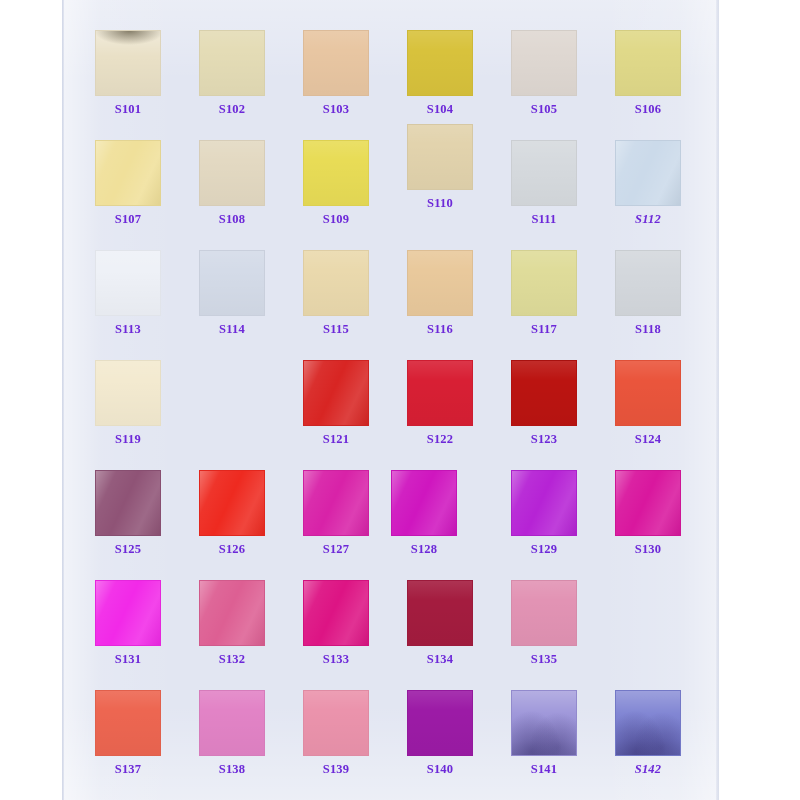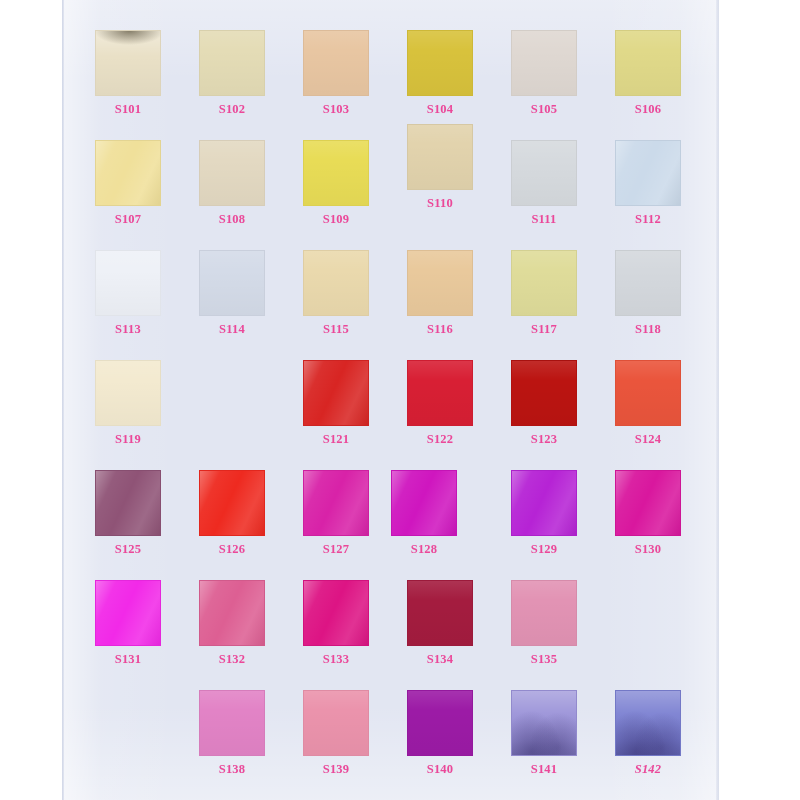--- a/index.html
+++ b/index.html
@@ -142,21 +142,21 @@
   .label {
     position: absolute;
     left: 0;
     top: 80px;
     width: 88px;
     text-align: center;
     font-family: "Liberation Serif", "DejaVu Serif", serif;
     font-weight: bold;
     font-size: 12.5px;
     letter-spacing: .2px;
-    color: #ec4899;
+    color: #6d28d9;
     text-shadow: 0 0 1px rgba(220,225,240,0.9);
   }
 </style>
 </head>
 <body>
 
 <div id="page">
 
   <div id="card"></div>
   <div id="card-edge-left"></div>
@@ -222,21 +222,21 @@
           <span class="sheen"></span>
         </div>
         <div class="label">S110</div>
       </div>
       <div class="cell" style="left: 500px; top: 132px;">
         <div class="chip matte" title="S111" style="background: rgb(214, 218, 222);">
           <span class="sheen"></span>
         </div>
         <div class="label">S111</div>
       </div>
-      <div class="cell" style="left: 604px; top: 132px;">
+      <div class="cell" style="left: 604px; top: 132px; font-style: italic;">
         <div class="chip foil" title="S112" style="background: rgb(203, 218, 234);">
           <span class="sheen"></span>
         </div>
         <div class="label">S112</div>
       </div>
       <div class="cell" style="left: 84px; top: 242px;">
         <div class="chip matte" title="S113" style="background: rgb(238, 241, 247);">
           <span class="sheen"></span>
         </div>
         <div class="label">S113</div>
@@ -360,20 +360,26 @@
           <span class="sheen"></span>
         </div>
         <div class="label">S134</div>
       </div>
       <div class="cell" style="left: 500px; top: 572px;">
         <div class="chip matte" title="S135" style="background: rgb(226, 147, 180);">
           <span class="sheen"></span>
         </div>
         <div class="label">S135</div>
       </div>
+      <div class="cell" style="left: 84px; top: 682px;">
+        <div class="chip matte" title="S137" style="background: rgb(237, 102, 81);">
+          <span class="sheen"></span>
+        </div>
+        <div class="label">S137</div>
+      </div>
       <div class="cell" style="left: 188px; top: 682px;">
         <div class="chip matte" title="S138" style="background: rgb(226, 131, 198);">
           <span class="sheen"></span>
         </div>
         <div class="label">S138</div>
       </div>
       <div class="cell" style="left: 292px; top: 682px;">
         <div class="chip matte" title="S139" style="background: rgb(235, 147, 172);">
           <span class="sheen"></span>
         </div>

